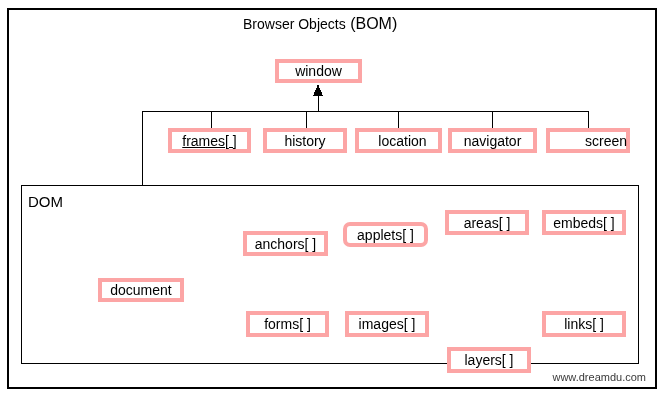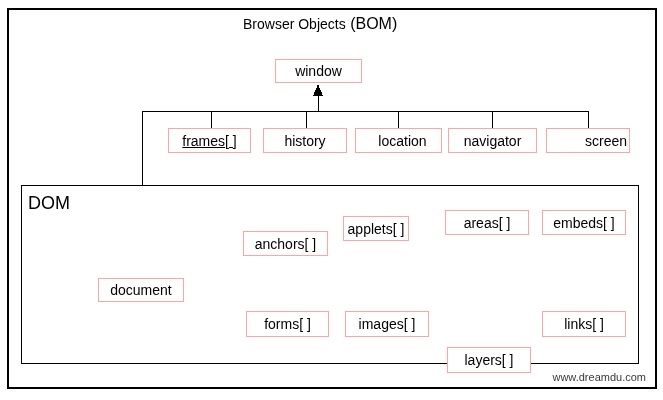--- a/index.html
+++ b/index.html
@@ -12,42 +12,42 @@
     position:absolute;left:7px;top:8px;width:650px;height:381px;
     border:2px solid #000;box-sizing:border-box;background:#fff;
   }
   .diagram-title{
     position:absolute;left:243px;top:15px;white-space:nowrap;
   }
   .diagram-title .t-main{font-size:14px;}
   .diagram-title .t-suffix{font-size:16px;}
   .lines{position:absolute;left:0;top:0;width:663px;height:400px;pointer-events:none;}
   .node{
-    position:absolute;border:1px solid #fca5a5;background:#fff;box-sizing:border-box;
+    position:absolute;border:4px solid #fca5a5;background:#fff;box-sizing:border-box;
     display:flex;align-items:center;justify-content:center;
     font-size:14px;white-space:nowrap;
   }
   .dom-frame{
     position:absolute;left:21px;top:185px;width:618px;height:179px;
     border:1px solid #000;box-sizing:border-box;background:#fff;
   }
-  .dom-label{position:absolute;left:28px;top:193px;font-size:18px;text-align:right;}
+  .dom-label{position:absolute;left:28px;top:193px;font-size:15px;text-align:right;}
   .watermark{
     position:absolute;right:17px;top:371px;font-size:11px;color:#3a3a3a;
   }
   
   .n-window   {left:275px;top:59px; width:87px;height:24px;}
   .n-frames   {left:168px;top:128px;width:83px;height:25px;text-decoration:underline;}
   .n-history  {left:263px;top:128px;width:84px;height:25px;}
   .n-location {left:355px;top:128px;width:87px;height:25px;padding-left:8px;}
   .n-navigator{left:448px;top:128px;width:89px;height:25px;}
   .n-screen   {left:546px;top:128px;width:84px;height:25px;padding-left:36px;}
   .n-document {left:98px; top:262px;width:86px;height:24px;margin-top:16px;}
   .n-anchors  {left:243px;top:210px;width:85px;height:25px;margin-top:21px;}
-  .n-applets  {left:343px;top:216px;width:66px;height:25px;}
+  .n-applets  {left:343px;top:222px;width:85px;height:25px;border-radius:7px;}
   .n-areas    {left:445px;top:210px;width:84px;height:25px;}
   .n-embeds   {left:542px;top:210px;width:84px;height:25px;}
   .n-forms    {left:246px;top:311px;width:83px;height:26px;}
   .n-images   {left:345px;top:311px;width:84px;height:26px;}
   .n-layers   {left:447px;top:327px;width:84px;height:26px;margin-top:20px;}
   .n-links    {left:542px;top:311px;width:84px;height:26px;}
 </style>
 </head>
 <body>
 

